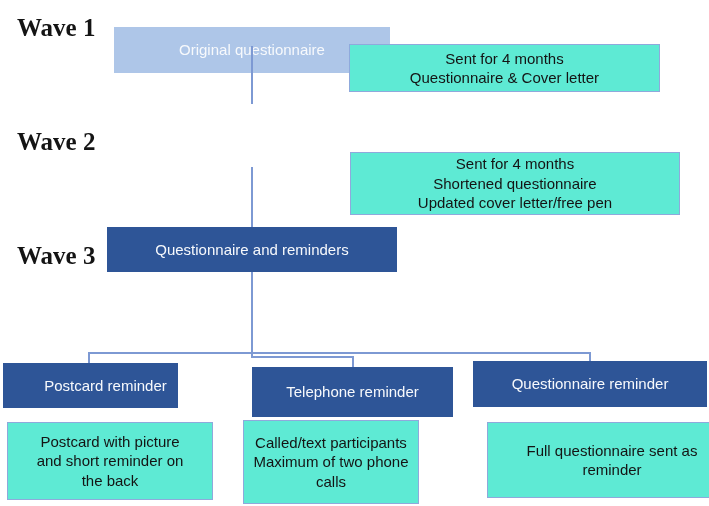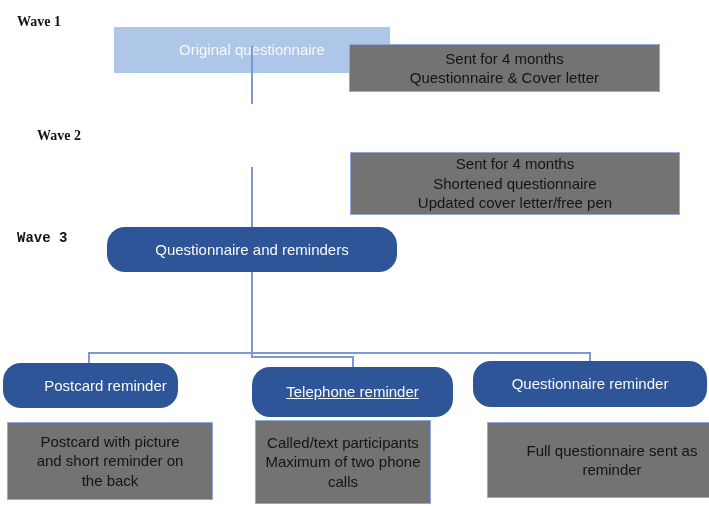--- a/index.html
+++ b/index.html
@@ -13,75 +13,75 @@
     width: 709px;
     height: 506px;
     background: #ffffff;
     overflow: hidden;
   }
   .abs { position: absolute; box-sizing: border-box; }
 
   .wave-label {
     font-family: "Liberation Serif", "DejaVu Serif", serif;
     font-weight: bold;
-    font-size: 14px;
+    font-size: 25px;
     color: #141414;
     white-space: nowrap;
   }
 
   .node {
     display: flex;
     align-items: center;
     justify-content: center;
     text-align: center;
     color: #f7f9fc;
     font-size: 15px;
     line-height: 1.28;
     white-space: pre-line;
     padding: 2px 6px;
   }
   .node.light  { background: var(--wave1-fill, #aec6e8); margin-top: 27px; }
   .node.medium { background: var(--wave2-fill, #7e9cd6); }
-  .node.dark   { background: var(--wave3-fill, #2e5597); border-radius: 18px; }
+  .node.dark   { background: var(--wave3-fill, #2e5597); }
 
   .note {
     display: flex;
     align-items: center;
     justify-content: center;
     text-align: center;
-    background: #737373;
+    background: #5eead4;
     border: 1.5px solid var(--note-border, #8fa9dc);
     color: #141414;
     font-size: 15px;
     line-height: 1.3;
     white-space: pre-line;
     padding: 2px 6px;
   }
 
   .connector { background: var(--connector, #7d99d3); }
 
   
   #wave1-label { left: 17px;  top: 14px; }
-  #wave2-label { left: 17px;  top: 128px; margin-left: 20px; }
-  #wave3-label { left: 17px;  top: 230px; font-family: Liberation Mono, monospace; }
+  #wave2-label { left: 17px;  top: 128px; }
+  #wave3-label { left: 17px;  top: 242px; }
 
   #wave1-node { left: 114px; top: 0px;   width: 276px; height: 46px; }
   #wave2-node { left: 112px; top: 104px; width: 278px; height: 63px; }
   #wave3-node { left: 107px; top: 227px; width: 290px; height: 45px; }
 
   #wave1-note { left: 349px; top: 44px;  width: 311px; height: 48px; }
   #wave2-note { left: 350px; top: 152px; width: 330px; height: 63px; }
   #wave3-note { left: 353px; top: 273px; width: 347px; height: 52px; }
 
   #branch-postcard-node      { left: 3px;   top: 363px; width: 175px; height: 45px; padding-left: 36px; }
-  #branch-telephone-node     { left: 252px; top: 367px; width: 201px; height: 50px; text-decoration: underline; }
+  #branch-telephone-node     { left: 252px; top: 367px; width: 201px; height: 50px; }
   #branch-questionnaire-node { left: 473px; top: 361px; width: 234px; height: 46px; }
 
   #branch-postcard-note      { left: 7px;   top: 422px; width: 206px; height: 78px; }
-  #branch-telephone-note     { left: 255px; top: 420px; width: 176px; height: 84px; }
+  #branch-telephone-note     { left: 243px; top: 420px; width: 176px; height: 84px; }
   #branch-questionnaire-note { left: 487px; top: 422px; width: 250px; height: 76px; }
 
   
   #conn-v1 { left: 251px; top: 46px;  width: 2px;  height: 58px; }
   #conn-v2 { left: 251px; top: 167px; width: 2px;  height: 60px; }
   #conn-v3 { left: 251px; top: 272px; width: 2px;  height: 86px; }
   #conn-h-main { left: 88px;  top: 352px; width: 503px; height: 2px; }
   #conn-drop-postcard      { left: 88px;  top: 352px; width: 2px; height: 12px; }
   #conn-h-telephone        { left: 251px; top: 356px; width: 103px; height: 2px; }
   #conn-drop-telephone     { left: 352px; top: 356px; width: 2px; height: 12px; }

